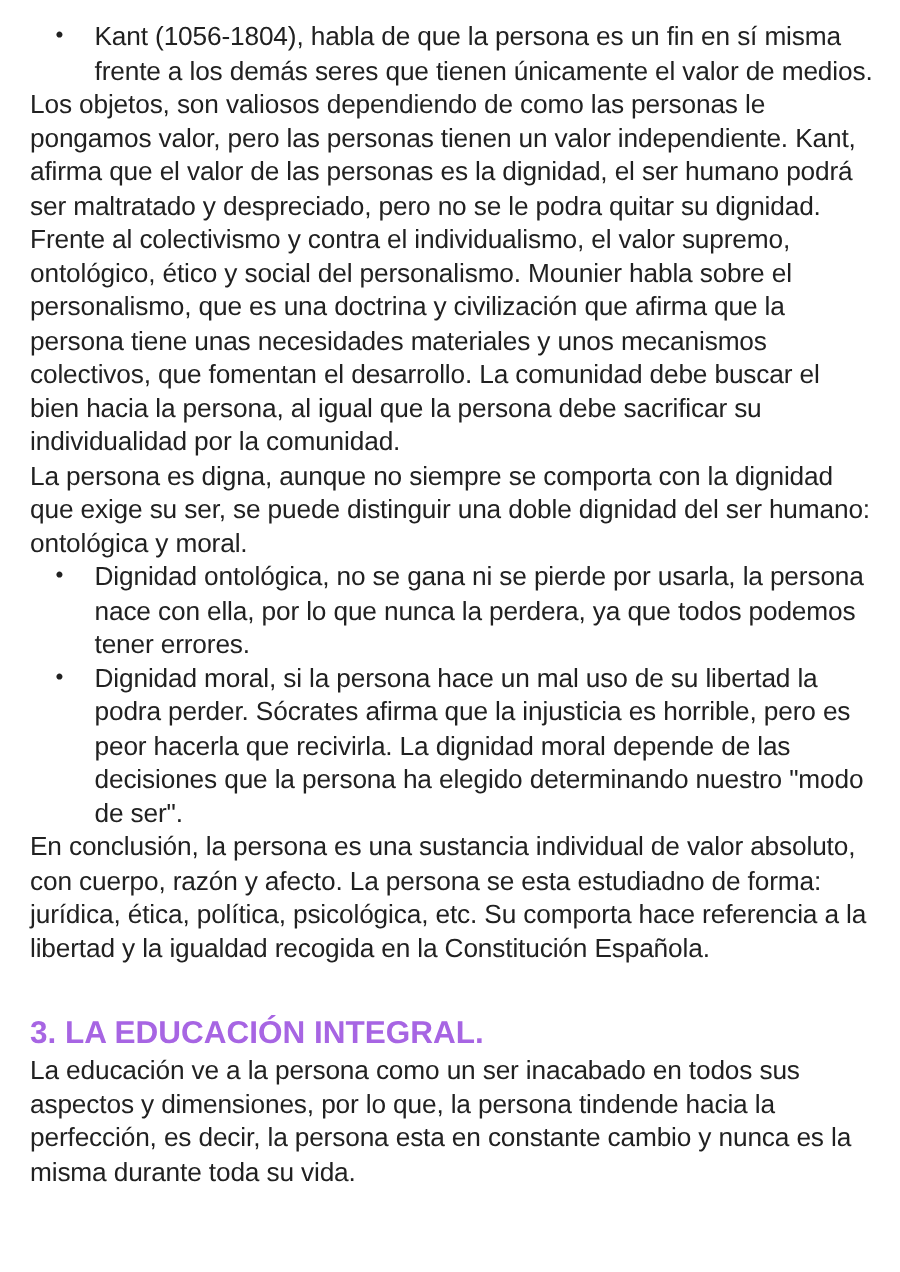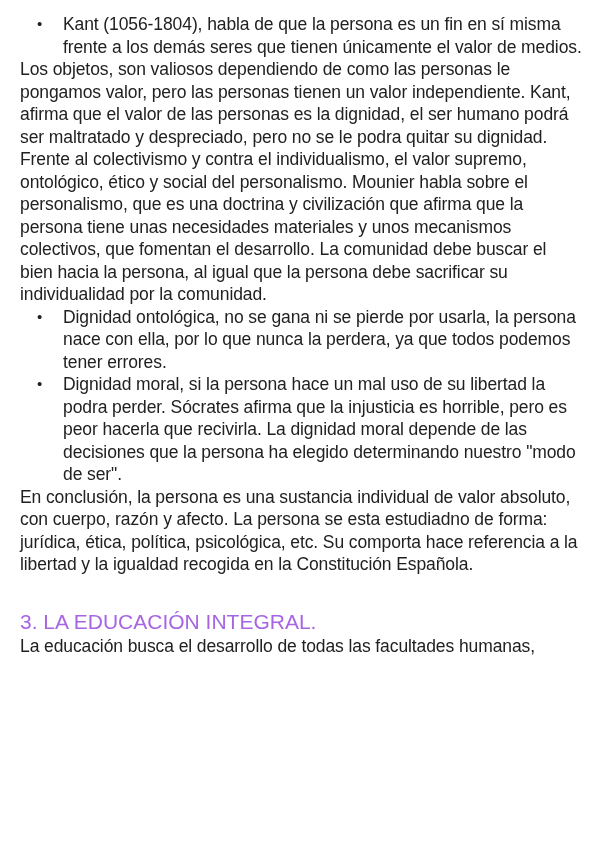--- a/index.html
+++ b/index.html
@@ -34,21 +34,21 @@
     position: absolute;
     left: 17px;
     top: 0;
     font-size: 15px;
   }
   .section-heading {
     margin: 32px 0 0 0;
     height: 27px;
     line-height: 27px;
     font-size: 21px;
-    font-weight: 400;
+    font-weight: 700;
     letter-spacing: 0;
     color: #a765e3;
     white-space: pre;
   }
 </style>
 </head>
 <body>
 
 <div class="page">
 
@@ -63,20 +63,23 @@
 afirma que el valor de las personas es la dignidad, el ser humano podrá
 ser maltratado y despreciado, pero no se le podra quitar su dignidad.
 Frente al colectivismo y contra el individualismo, el valor supremo,
 ontológico, ético y social del personalismo. Mounier habla sobre el
 personalismo, que es una doctrina y civilización que afirma que la
 persona tiene unas necesidades materiales y unos mecanismos
 colectivos, que fomentan el desarrollo. La comunidad debe buscar el
 bien hacia la persona, al igual que la persona debe sacrificar su
 individualidad por la comunidad.</div>
 
+  <div class="para">La persona es digna, aunque no siempre se comporta con la dignidad
+que exige su ser, se puede distinguir una doble dignidad del ser humano:
+ontológica y moral.</div>
 
   <div class="bullet-item">
     <span class="marker">•</span>
     <div class="para">Dignidad ontológica, no se gana ni se pierde por usarla, la persona
 nace con ella, por lo que nunca la perdera, ya que todos podemos
 tener errores.</div>
   </div>
 
   <div class="bullet-item">
     <span class="marker">•</span>
@@ -87,16 +90,19 @@
 de ser".</div>
   </div>
 
   <div class="para">En conclusión, la persona es una sustancia individual de valor absoluto,
 con cuerpo, razón y afecto. La persona se esta estudiadno de forma:
 jurídica, ética, política, psicológica, etc. Su comporta hace referencia a la
 libertad y la igualdad recogida en la Constitución Española.</div>
 
   <h2 class="section-heading">3. LA EDUCACIÓN INTEGRAL.</h2>
 
+  <div class="para">La educación ve a la persona como un ser inacabado en todos sus
+aspectos y dimensiones, por lo que, la persona tindende hacia la
+perfección, es decir, la persona esta en constante cambio y nunca es la
+misma durante toda su vida.</div>
 
-  <div class="para">La educación busca el desarrollo de todas las facultades humanas,</div>
 
 </div>
 
 </body></html>

